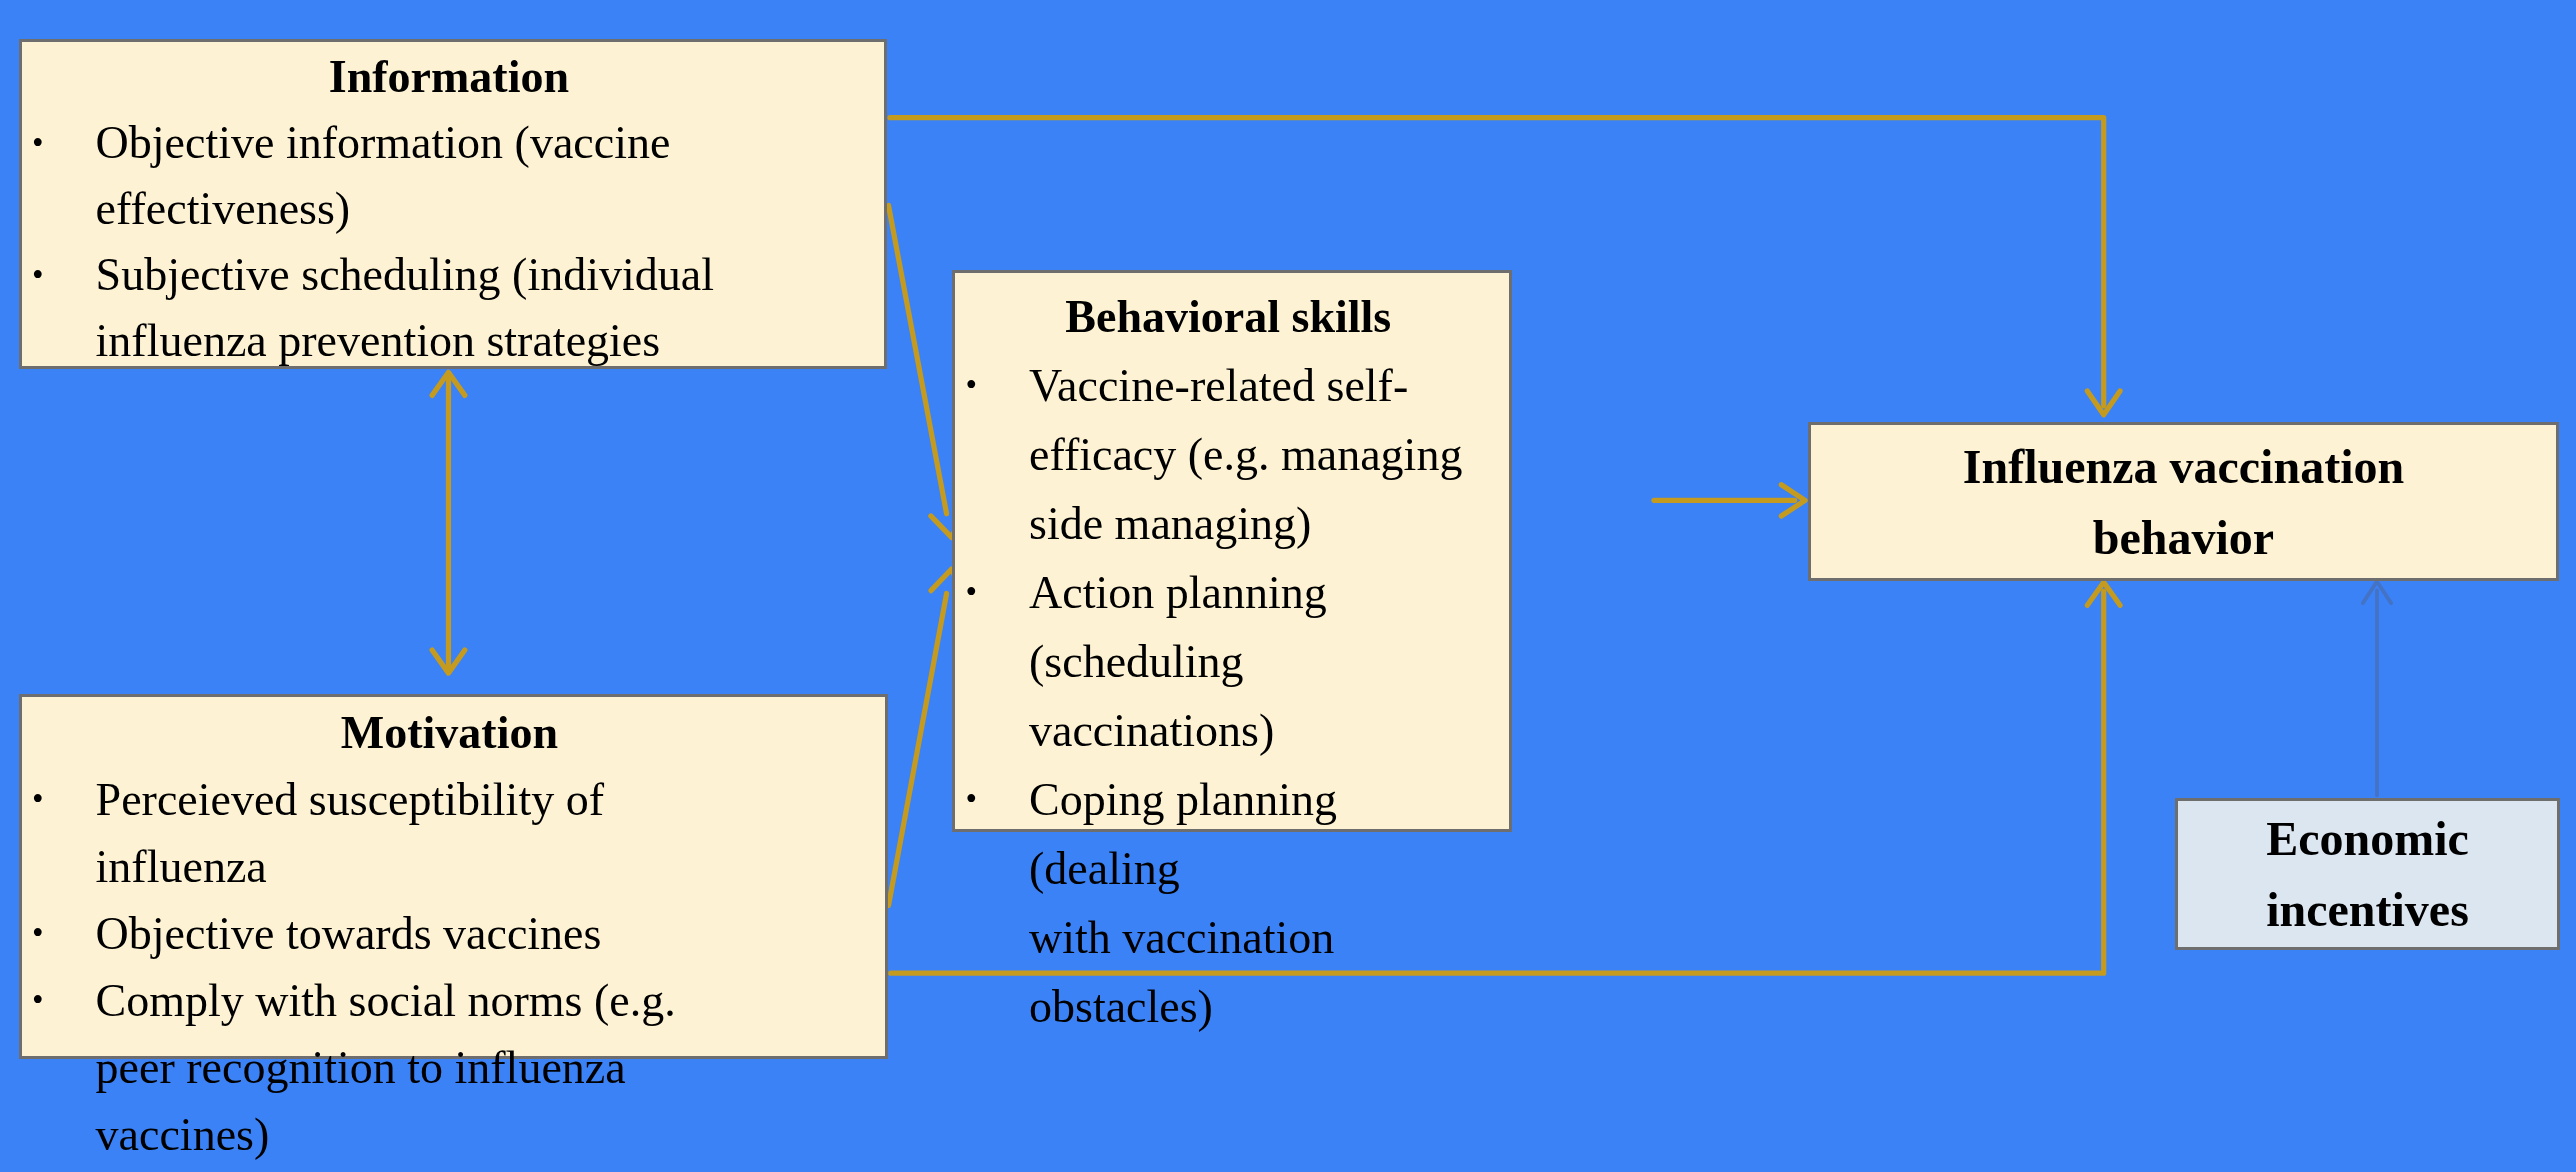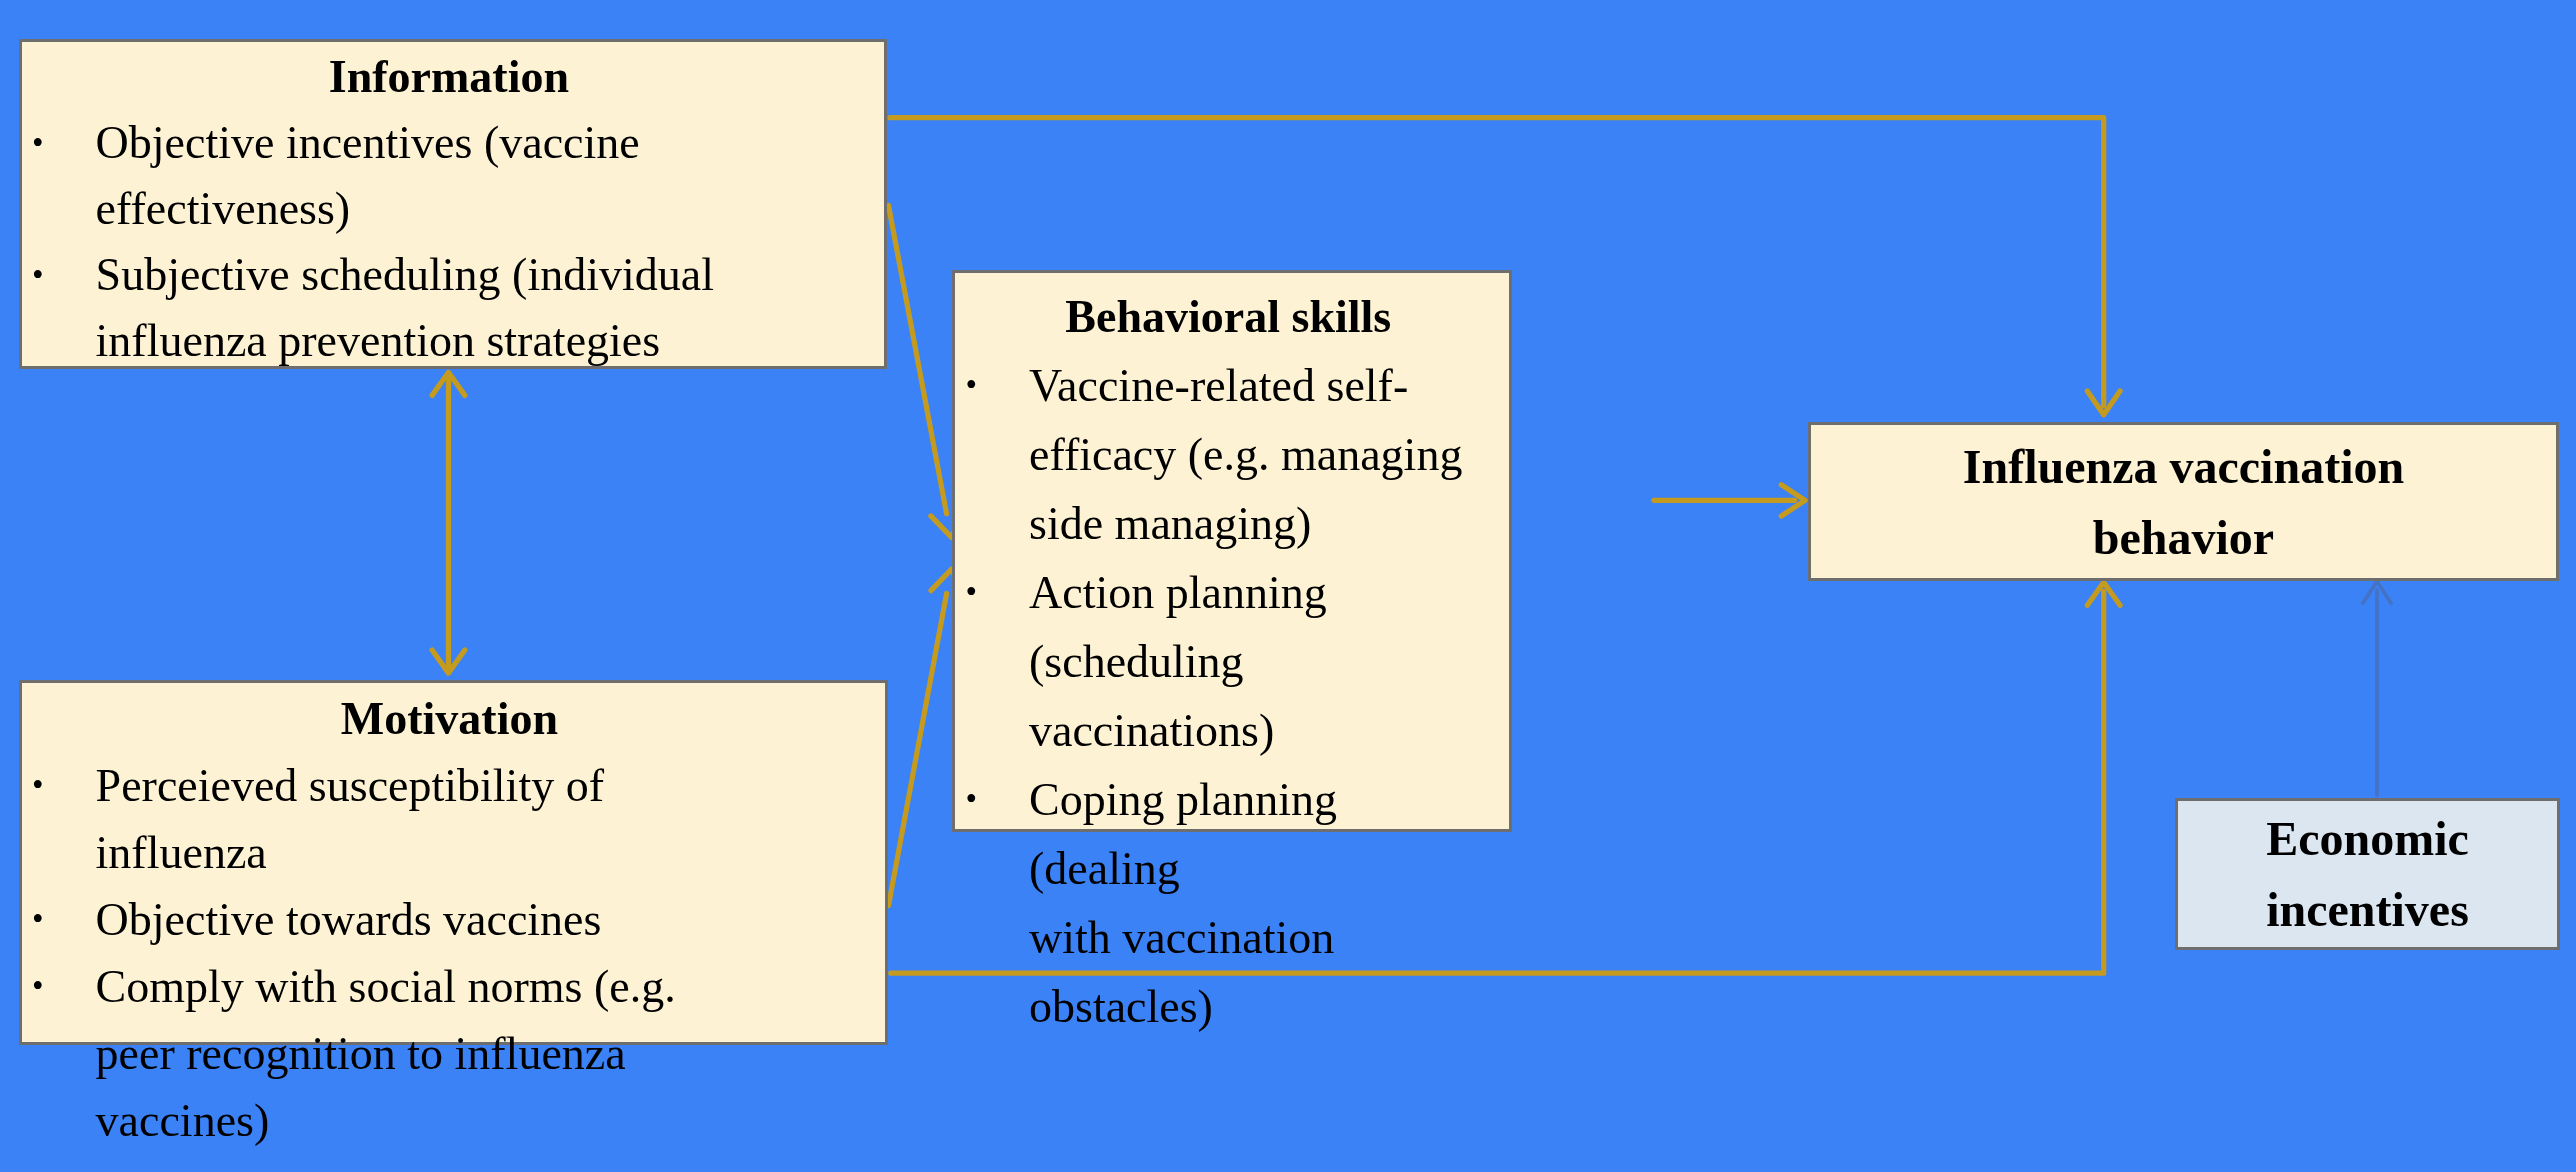--- a/index.html
+++ b/index.html
@@ -77,31 +77,31 @@
     <polyline class="goldline" points="2803,813 2825,782 2847,813"></polyline>
 
     <path class="blueline" d="M 3192 1068 V 793"></path>
     <polyline class="blueline" points="3173,810 3192,781 3211,810"></polyline>
   </svg>
 
   <div id="info-box" class="box panel" style="left:18.6px; top:39px; width:868px; height:330px;">
     <div class="title">Information</div>
     <div class="bullet">
       <span class="dot">•</span>
-      <span class="txt">Objective incentives (vaccine
+      <span class="txt">Objective information (vaccine
 effectiveness)</span>
     </div>
     <div class="bullet">
       <span class="dot">•</span>
       <span class="txt">Subjective scheduling (individual
 influenza prevention strategies</span>
     </div>
   </div>
 
-  <div id="motivation-box" class="box panel" style="left:18.6px; top:680px; width:869px; height:365px;">
+  <div id="motivation-box" class="box panel" style="left:18.6px; top:694px; width:869px; height:365px;">
     <div class="title">Motivation</div>
     <div class="bullet">
       <span class="dot">•</span>
       <span class="txt">Perceieved susceptibility of
 influenza</span>
     </div>
     <div class="bullet">
       <span class="dot">•</span>
       <span class="txt">Objective towards vaccines</span>
     </div>

